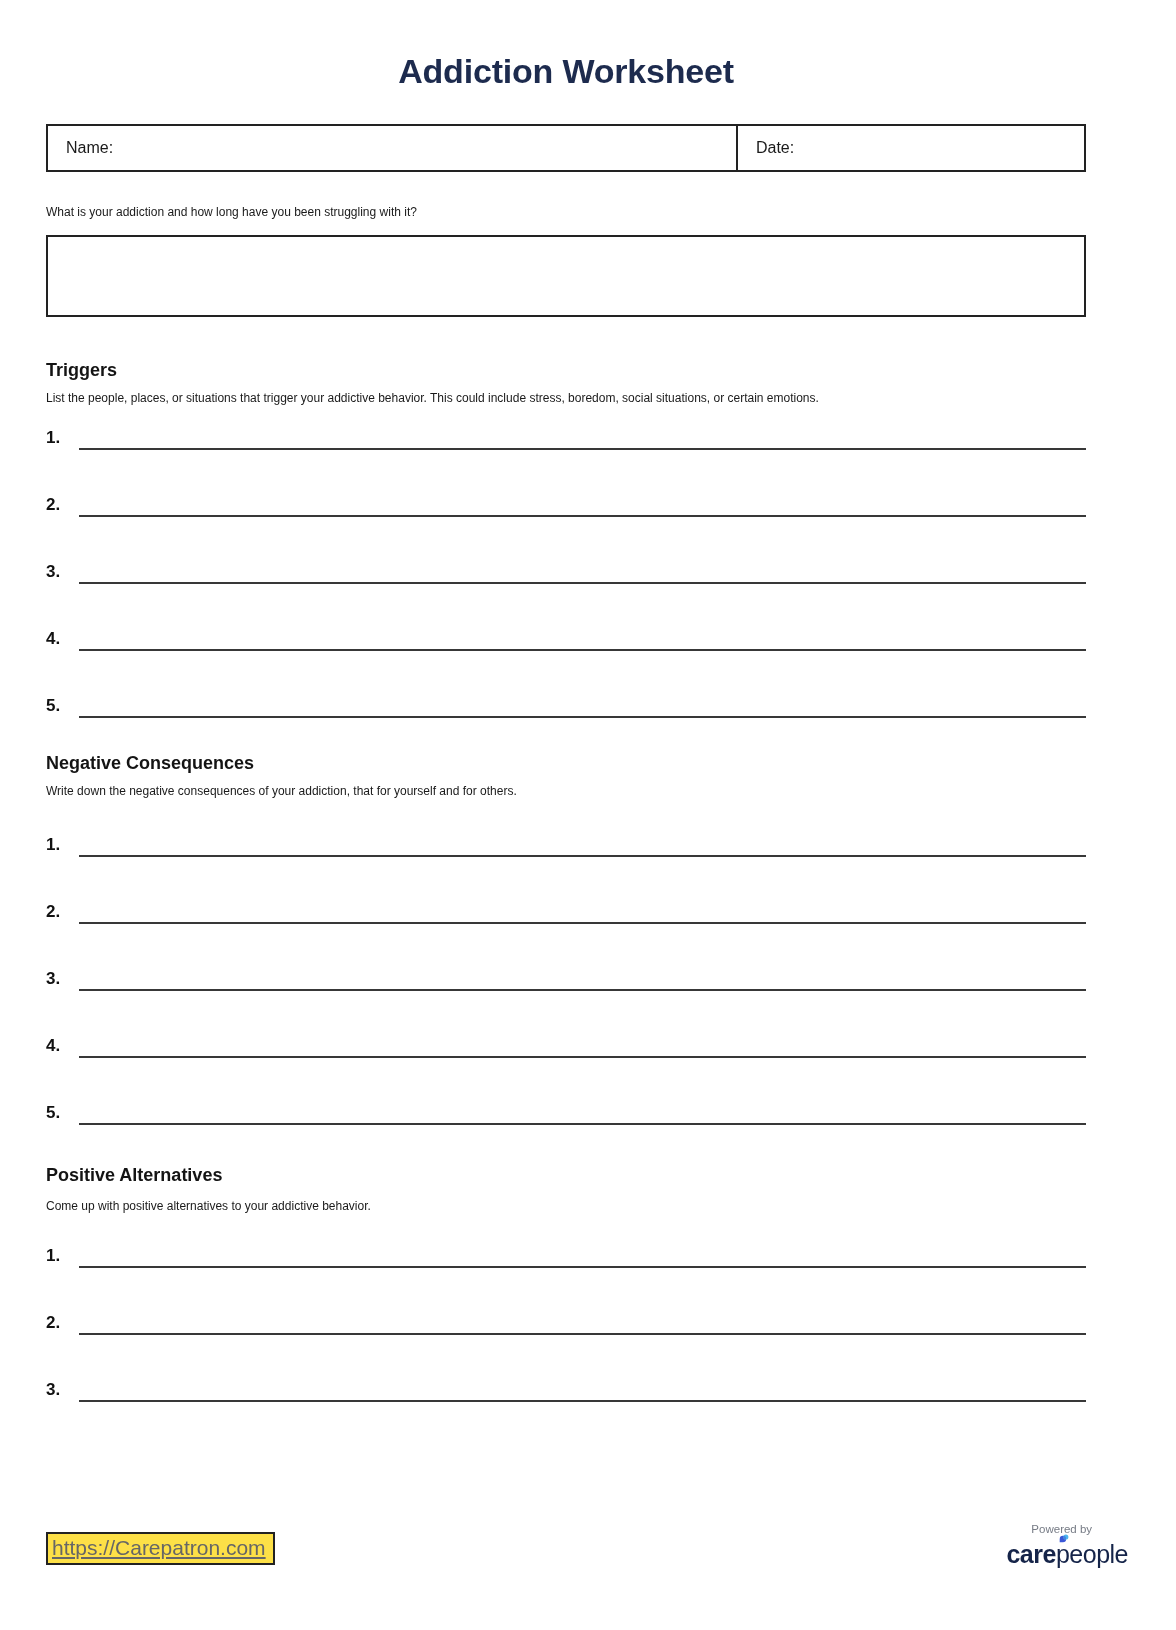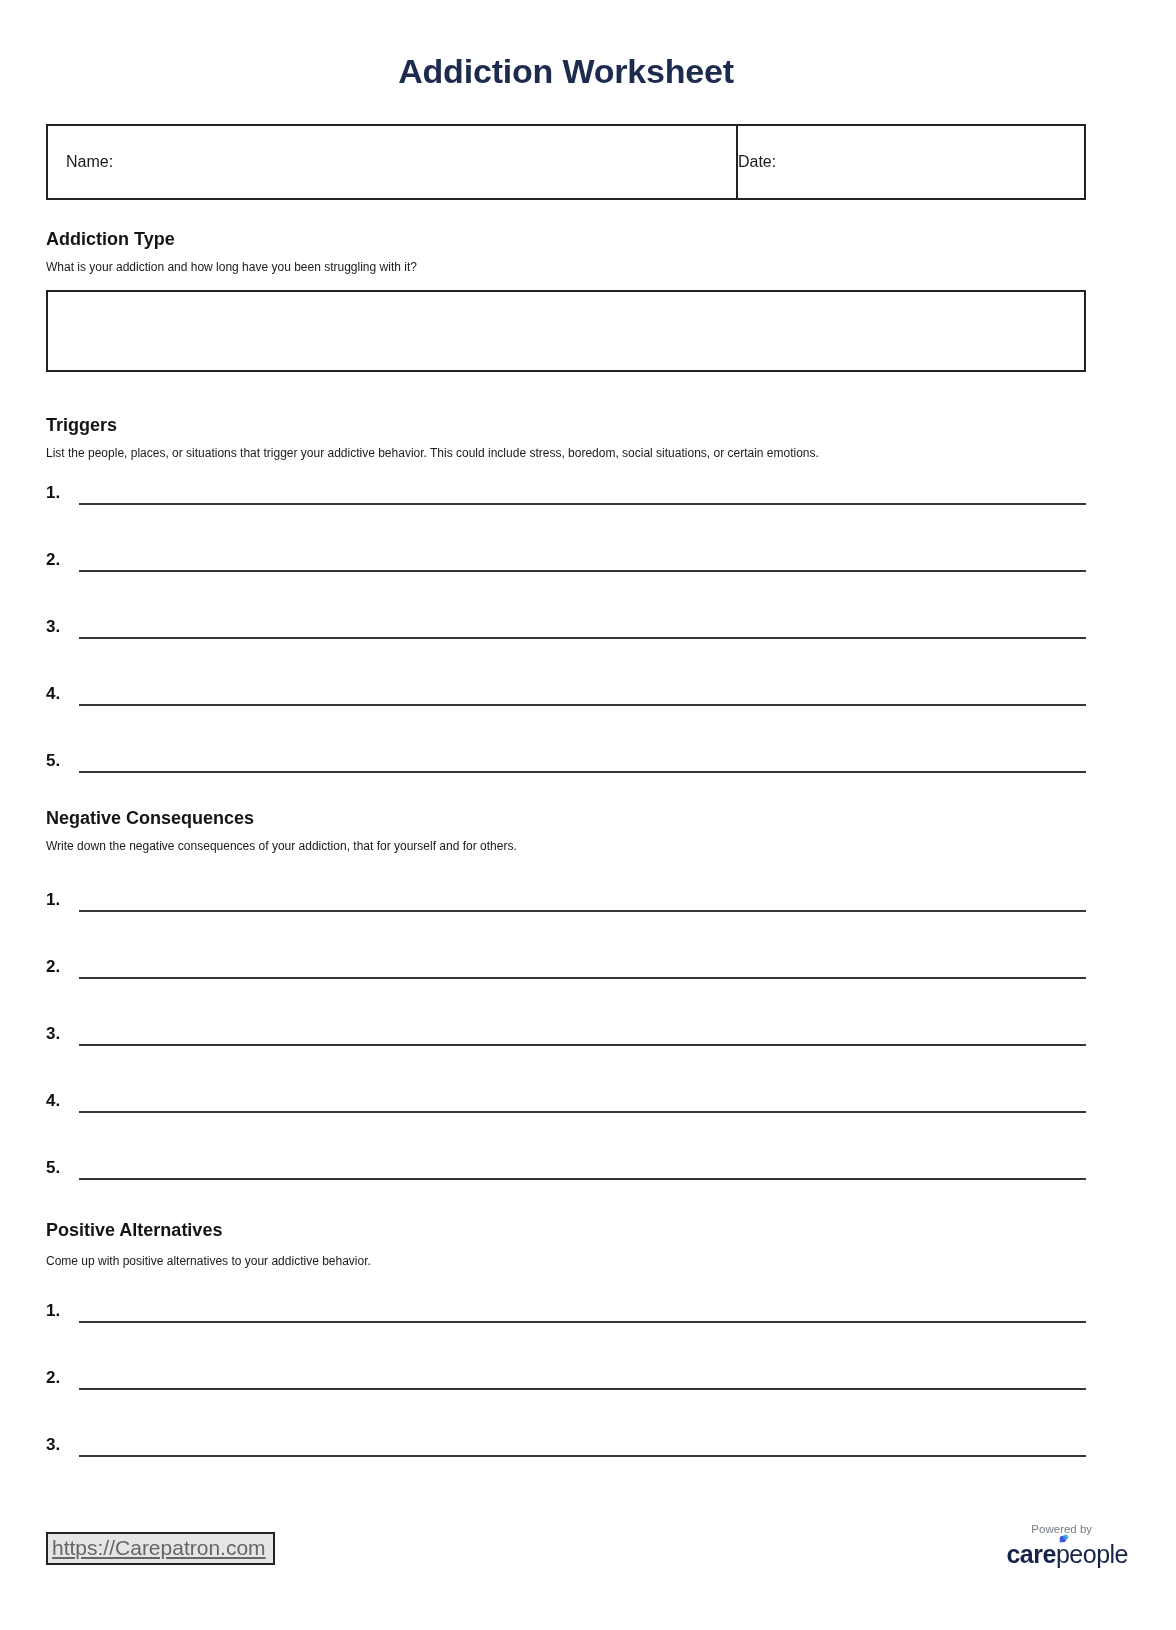--- a/index.html
+++ b/index.html
@@ -32,33 +32,33 @@
     margin-top: 52px;
     font-size: 34px;
     line-height: 38px;
     font-weight: 700;
     text-align: center;
     color: var(--title-navy);
     letter-spacing: -0.2px;
   }
   .info-table {
     margin-top: 34px;
-    height: 76px;
+    height: 48px;
     border: 2px solid var(--border-dark);
     display: flex;
     align-items: stretch;
   }
   .info-cell {
     display: flex;
     align-items: center;
     font-size: 16px;
     color: var(--text);
   }
   .info-cell.name { width: 66.6%; border-right: 2px solid var(--border-dark); padding-left: 18px; }
-  .info-cell.date { width: 33.4%; }
+  .info-cell.date { width: 33.4%; padding-left: 18px; }
   section h2 {
     font-size: 18px;
     line-height: 22px;
     font-weight: 700;
     color: #141414;
   }
   section p.desc {
     margin-top: 5px;
     font-size: 12px;
     line-height: 25px;
@@ -108,21 +108,21 @@
     top: 1532px;
     height: 33px;
     display: inline-flex;
     align-items: center;
     padding: 0 7px 2px 4px;
     border: 2px solid var(--border-dark);
     font-size: 21px;
     color: var(--link-gray);
     text-decoration: underline;
     cursor: pointer;
-    background: #e5e5e5;
+    background: #fde047;
   }
   .powered-by-group {
     position: absolute;
     top: 1522px;
     right: 48px;
     height: 46px;
     display: flex;
     align-items: center;
     flex-direction: column;
   }
@@ -154,21 +154,20 @@
   <div class="info-table">
     <div class="info-cell name">
       <span>Name:</span>
     </div>
     <div class="info-cell date">
       <span>Date:</span>
     </div>
   </div>
 
   <section class="sec-addiction-type">
-    <h2>Addiction Type</h2>
     <p class="desc">What is your addiction and how long have you been struggling with it?</p>
     <div class="answer-box"></div>
   </section>
 
   <section class="sec-triggers">
     <h2>Triggers</h2>
     <p class="desc">List the people, places, or situations that trigger your addictive behavior. This could include stress, boredom, social situations, or certain emotions.</p>
     <div class="num-list">
         <div class="num-row">
           <span class="num">1.</span>

